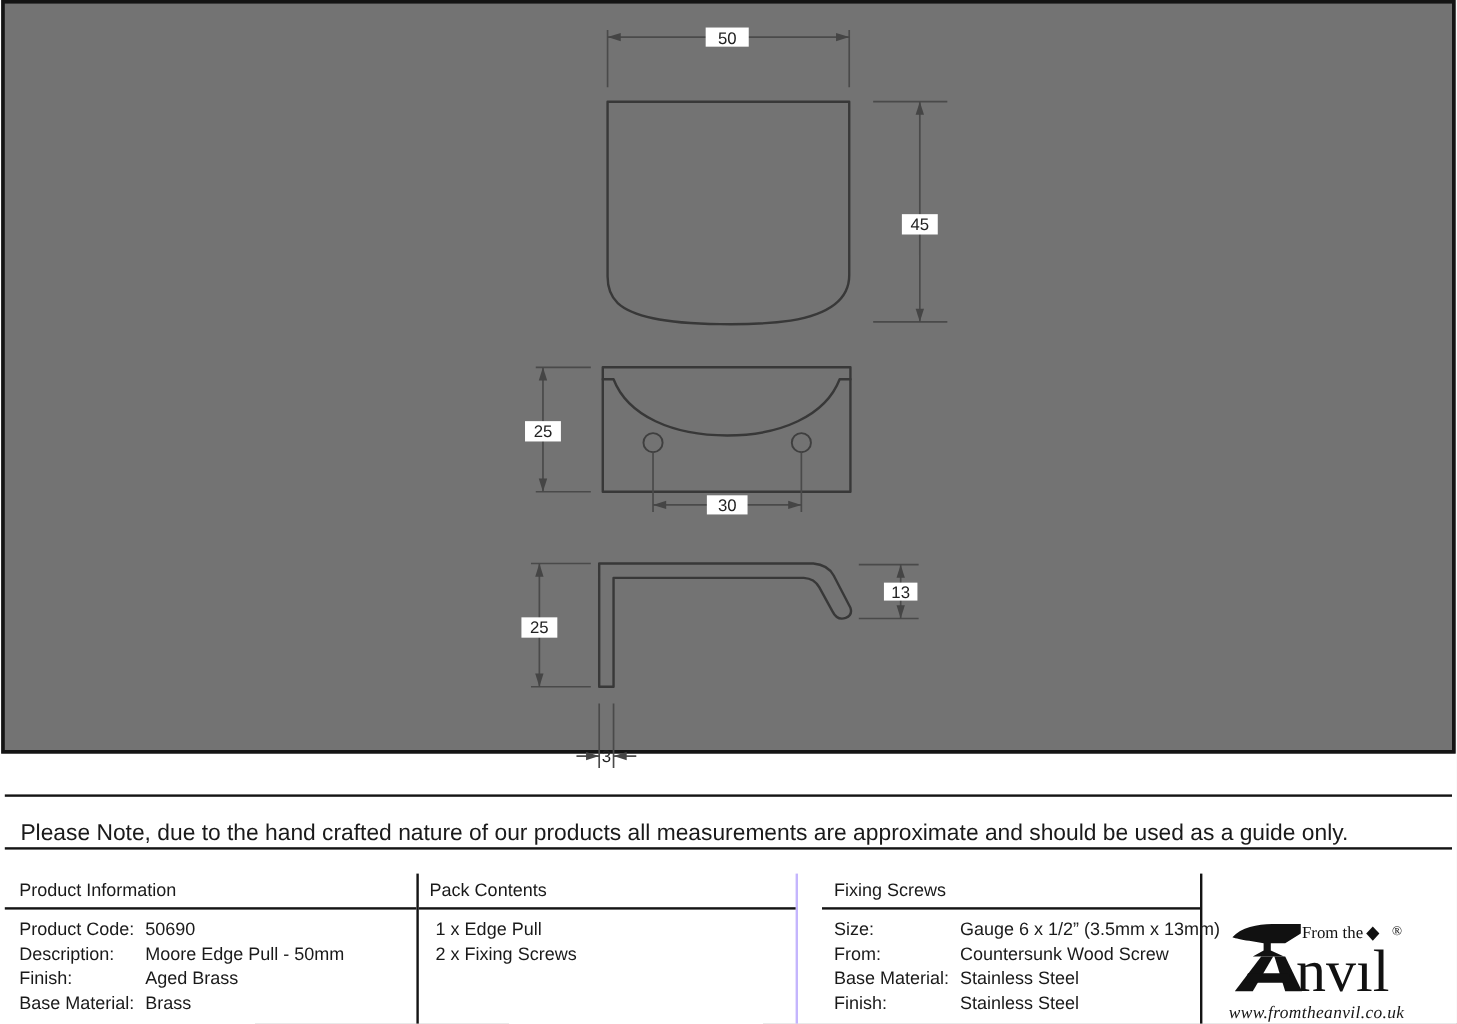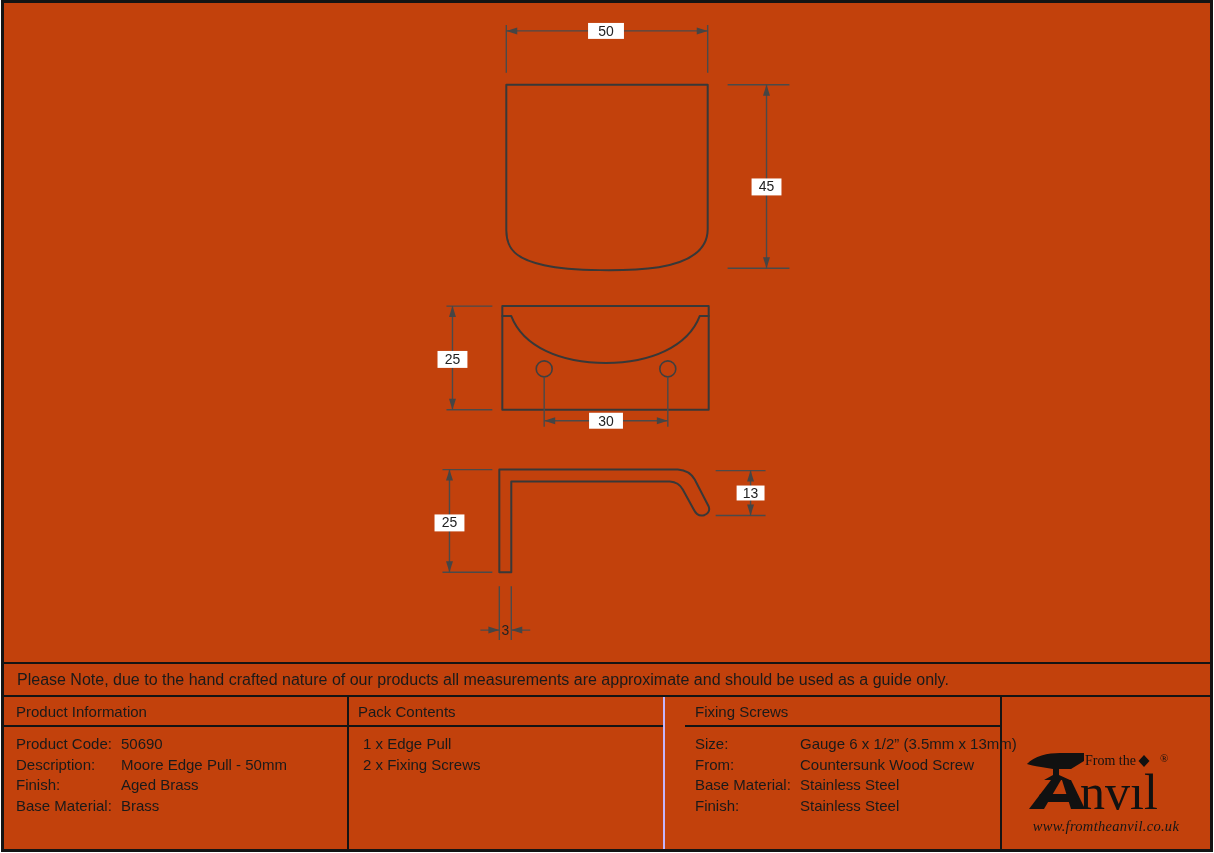--- a/index.html
+++ b/index.html
@@ -1,45 +1,45 @@
 <!DOCTYPE html>
 <html><head>
 <meta charset="utf-8">
 <style>
   * { margin:0; padding:0; box-sizing:border-box; }
   html,body { width:1214px; height:853px; background:#fff; font-family:"Liberation Sans", sans-serif; color:#1a1a1a; }
-  .sheet { position:absolute; left:1px; top:0; width:1212px; height:852px; border:3px solid #141414; background:#c2410c; display:flex; flex-direction:column; }
+  .sheet { position:absolute; left:1px; top:0; width:1212px; height:628px; border:3px solid #141414; background:#737373; display:flex; flex-direction:column;gap:20px; }
 
   .drawing-area { position:relative; height:661px; border-bottom:2px solid #141414; }
   .drawing-area svg { display:block; width:100%; height:100%; }
 
   .shape { fill:none; stroke:#383838; stroke-width:2; stroke-linejoin:round; stroke-linecap:round; }
   .shape-thin { fill:none; stroke:#3f3f3f; stroke-width:1.6; }
   .dim { fill:none; stroke:#4a4a4a; stroke-width:1.4; }
   .dim-arrow { fill:#454545; stroke:none; }
   .dim-label { font:14px "Liberation Sans", sans-serif; fill:#222; text-anchor:middle; }
   .label-bg { fill:#ffffff; stroke:none; }
 
-  .note-row { height:33px; border-bottom:2px solid #141414; display:flex; align-items:center; padding-left:13px; font-size:16px; }
+  .note-row { height:33px; border-bottom:2px solid #141414; display:flex; align-items:center; padding-left:13px; font-size:19px; }
 
   .info-table { flex:1; display:flex; }
   .col { display:flex; flex-direction:column; }
   .col-1 { width:345px; border-right:2px solid #141414; }
   .col-2 { width:316px; border-right:2px solid #c4b5fd; }
   .col-3 { width:337px; border-right:2px solid #141414;padding-left:20px; }
   .col-logo { flex:1; display:flex; flex-direction:column; align-items:center; justify-content:center; }
 
   .col-header { height:30px; border-bottom:2px solid #141414; display:flex; align-items:center; padding-left:12px; font-size:15px; }
   .col-body { flex:1; padding:7px 0 0 12px; }
   .spec-row { line-height:20.6px; font-size:15px; white-space:nowrap; }
   .spec-label { display:inline-block; width:105px; }
   .pack-item { line-height:20.6px; font-size:15px; }
 
   .logo-block { width:164px;margin-top:38px; }
-  .logo-url { font:italic 14.5px "Liberation Serif", serif; letter-spacing:0.3px; text-align:center; margin-top:3px; color:#161616; }
+  .logo-url { font:italic 14.5px "Liberation Serif", serif; letter-spacing:0.3px; text-align:left; margin-top:3px; color:#161616; }
 </style>
 </head>
 <body>
 
 <div class="sheet">
 
   <div class="drawing-area">
     <svg viewBox="5 3 1204 661" preserveAspectRatio="xMidYMid meet">
 
       <g>

